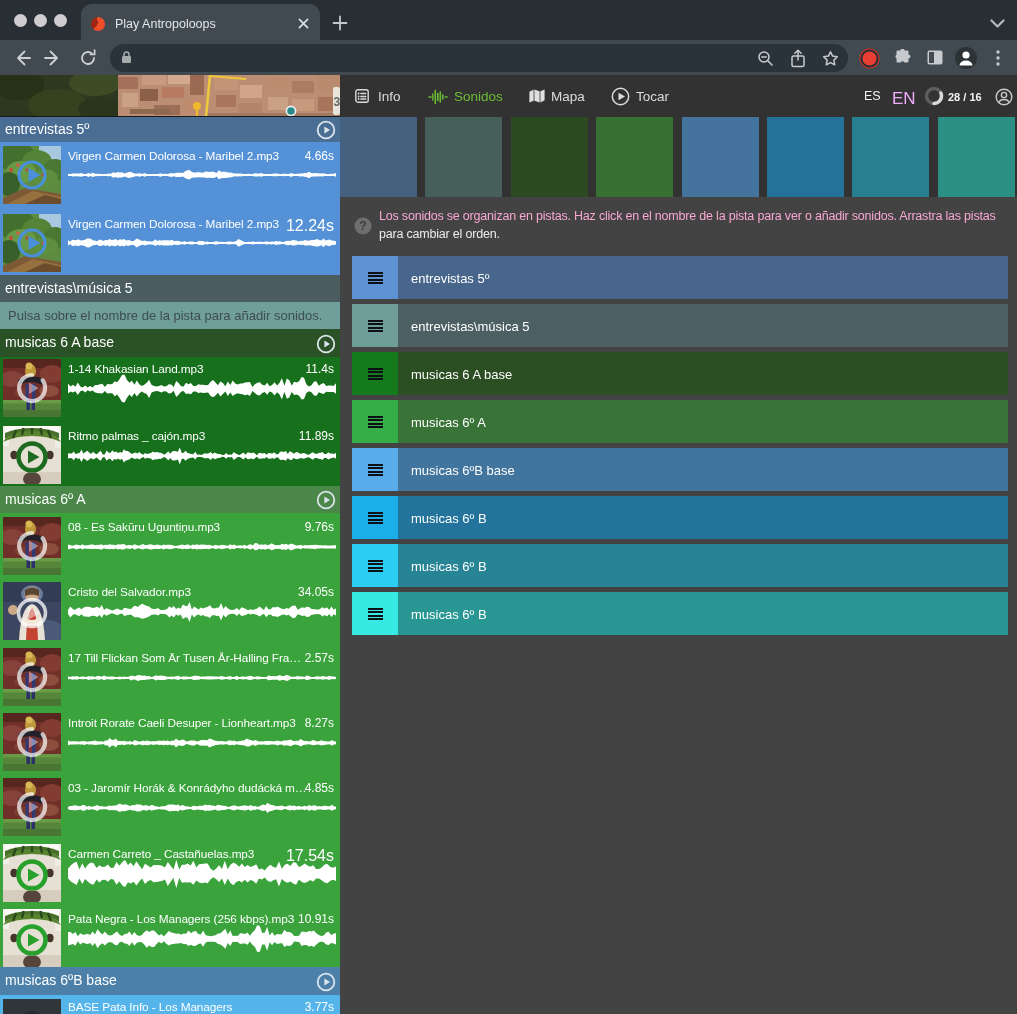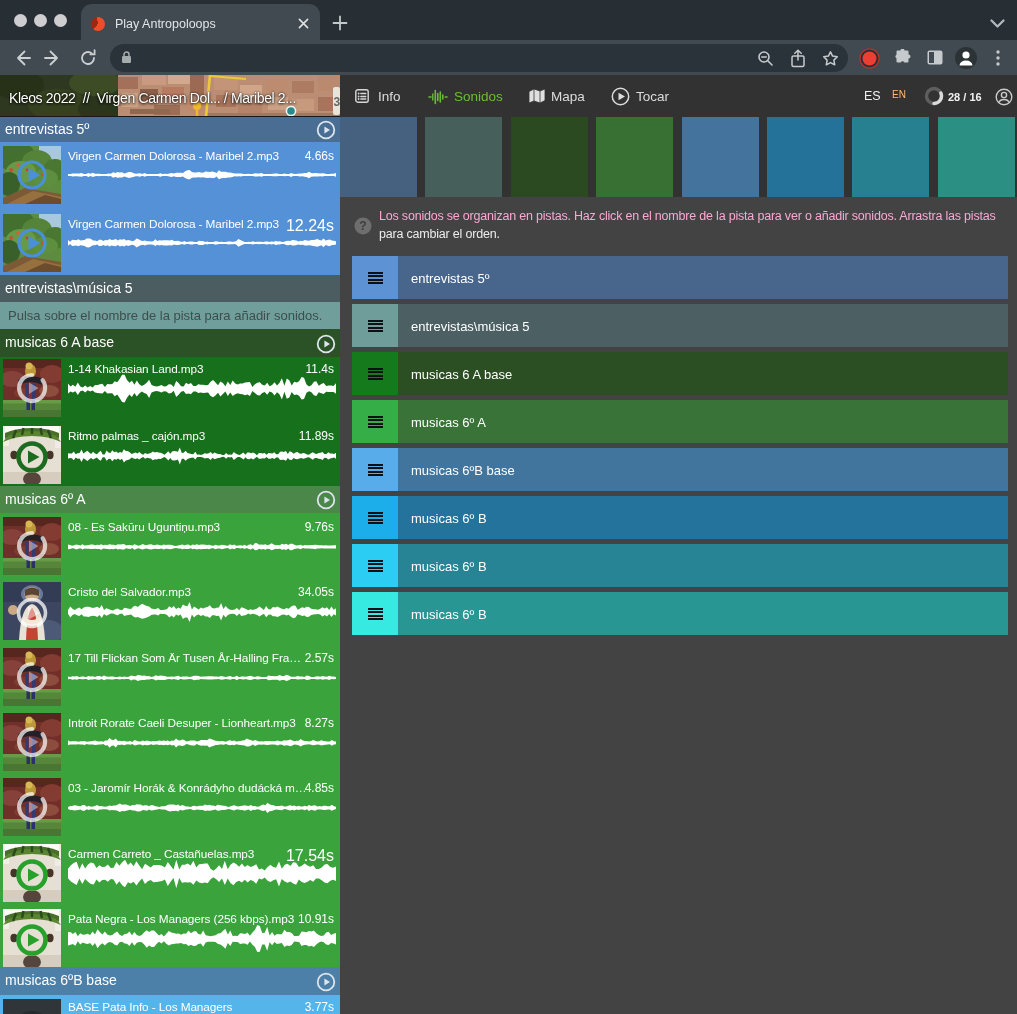--- a/index.html
+++ b/index.html
@@ -102,21 +102,21 @@
 <svg class="abs" style="left:528px;top:88px" width="18" height="16" viewBox="0 0 18 16">
       <path d="M1,3.5 L6,1 L12,3 L17,1 V12.5 L12,15 L6,13 L1,15 Z M6,1 V13 M12,3 V15" fill="#e0e0e0" stroke="#323232" stroke-width="0.8"></path>
     </svg>
 <div class="txt" style="left:551px;top:88.5px;font-size:13.5px;color:#dcdcdc">Mapa</div>
 <svg class="abs" style="left:611px;top:87px" width="19" height="19" viewBox="0 0 19 19">
       <circle cx="9.5" cy="9.5" r="8.2" stroke="#dcdcdc" stroke-width="1.5" fill="none"></circle>
       <polygon points="7.5,5.8 7.5,13.2 14,9.5" fill="#dcdcdc"></polygon>
     </svg>
 <div class="txt" style="left:636px;top:88.5px;font-size:13.5px;color:#dcdcdc">Tocar</div>
 <div class="txt" style="left:864px;top:89px;font-size:12.5px;color:#f2f2f2">ES</div>
-<div class="txt" style="left:892px;top:89px;font-size:10px;color:#fdba74">EN</div>
+<div class="txt" style="left:892px;top:89px;font-size:17px;color:#f0abfc">EN</div>
 <svg class="abs" style="left:924px;top:86px" width="20" height="20" viewBox="0 0 20 20">
       <circle cx="10" cy="10" r="7.5" stroke="#5e5e5e" stroke-width="3.4" fill="none"></circle>
       <path d="M10,17.5 a7.5,7.5 0 0 0 6.9,-10.4" stroke="#dadada" stroke-width="3.4" fill="none" stroke-linecap="round"></path>
     </svg>
 <div class="txt" style="left:948px;top:91px;font-size:11px;font-weight:700;color:#f0f0f0">28 / 16</div>
 <svg class="abs" style="left:995px;top:88px" width="18" height="18" viewBox="0 0 18 18">
       <circle cx="9" cy="9" r="7.8" stroke="#c9c9c9" stroke-width="1.4" fill="none"></circle>
       <circle cx="9" cy="7" r="2.6" stroke="#c9c9c9" stroke-width="1.4" fill="none"></circle>
       <path d="M3.8,14.6 a5.5,4.5 0 0 1 10.4,0" stroke="#c9c9c9" stroke-width="1.4" fill="none"></path>
     </svg>
@@ -201,21 +201,20 @@
 </g>
 <path d="M210,0 L206,42" stroke="#ecc83a" stroke-width="2.6" fill="none"></path>
 <path d="M210,1 L246,4" stroke="#ecc83a" stroke-width="2" fill="none"></path>
 <circle cx="197" cy="31" r="4" fill="#f0b82c"></circle>
       <path d="M197,35 L197,41" stroke="#f0b82c" stroke-width="2.4"></path>
 <circle cx="291" cy="36" r="4.6" fill="#2a8a8a" stroke="#eef2f2" stroke-width="1.6"></circle>
 <rect x="333" y="12" width="7" height="28" rx="2" fill="#e8e4da"></rect>
 <text x="333.5" y="31" font-family="Liberation Sans" font-size="12" font-weight="700" fill="#666">3</text>
 </svg>
 <div class="abs" style="left:0;top:115.5px;width:340px;height:1.5px;background:#191919"></div>
-<div class="txt" style="left:9px;top:90px;width:325px;overflow:hidden;font-size:14px;letter-spacing:-0.35px;color:#fff;text-shadow:0 1px 3px rgba(0,0,0,0.9),0 0 2px rgba(0,0,0,0.75)">Kleos 2022&nbsp; //&nbsp; Virgen Carmen Dol... / Maribel 2...</div>
 <div class="abs" style="left:0;top:117px;width:340px;height:25px;background:#4a6d94"></div>
     <div class="txt" style="left:5px;top:121px;font-size:14px">entrevistas 5º</div>
     <svg style="position:absolute;left:314px;top:118px" width="24" height="24" viewBox="0 0 24 24">
       <circle cx="12" cy="12" r="8.3" fill="none" stroke="#dce4ec" stroke-width="1.8"></circle>
       <polygon points="10.4,8.6 10.4,15.4 16,12" fill="#dce4ec"></polygon>
     </svg>
 <div class="abs" style="left:0;top:142px;width:340px;height:133px;background:#5591d6"></div>
 <svg style="position:absolute;left:3px;top:146px" width="58" height="58" viewBox="0 0 58 58">
 <rect width="58" height="58" fill="#5d8b40"></rect>
 <rect x="36" y="0" width="22" height="16" fill="#a8c8e0"></rect>

